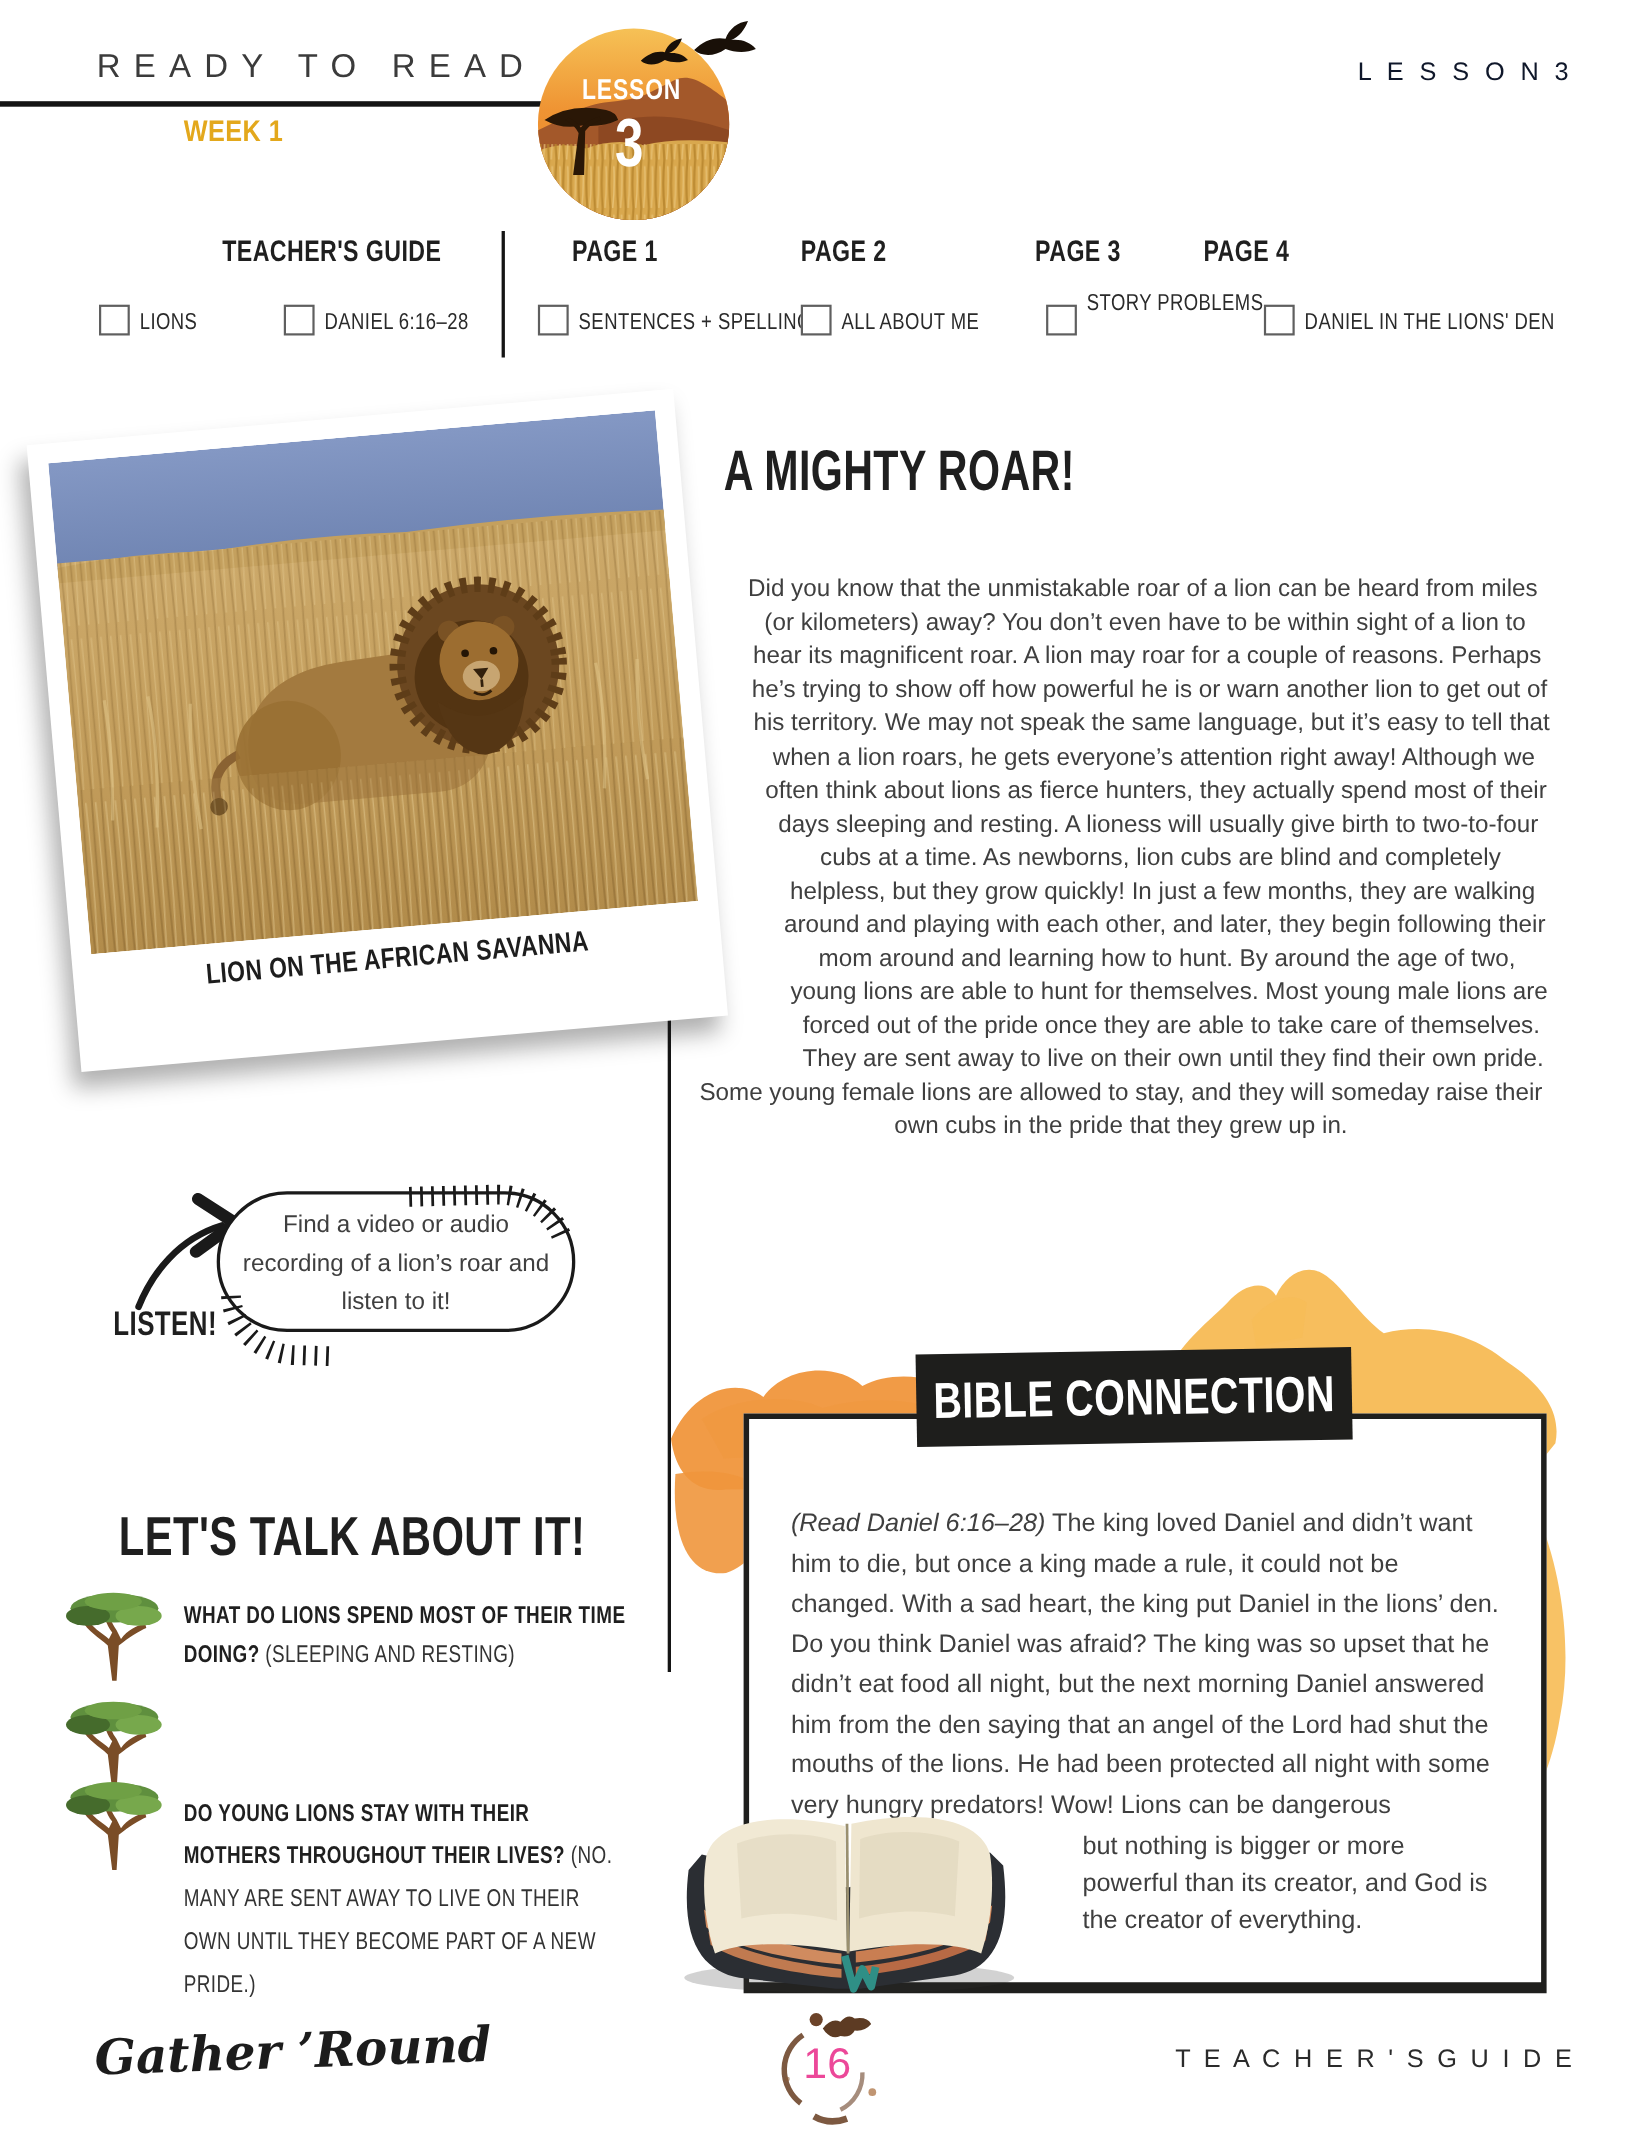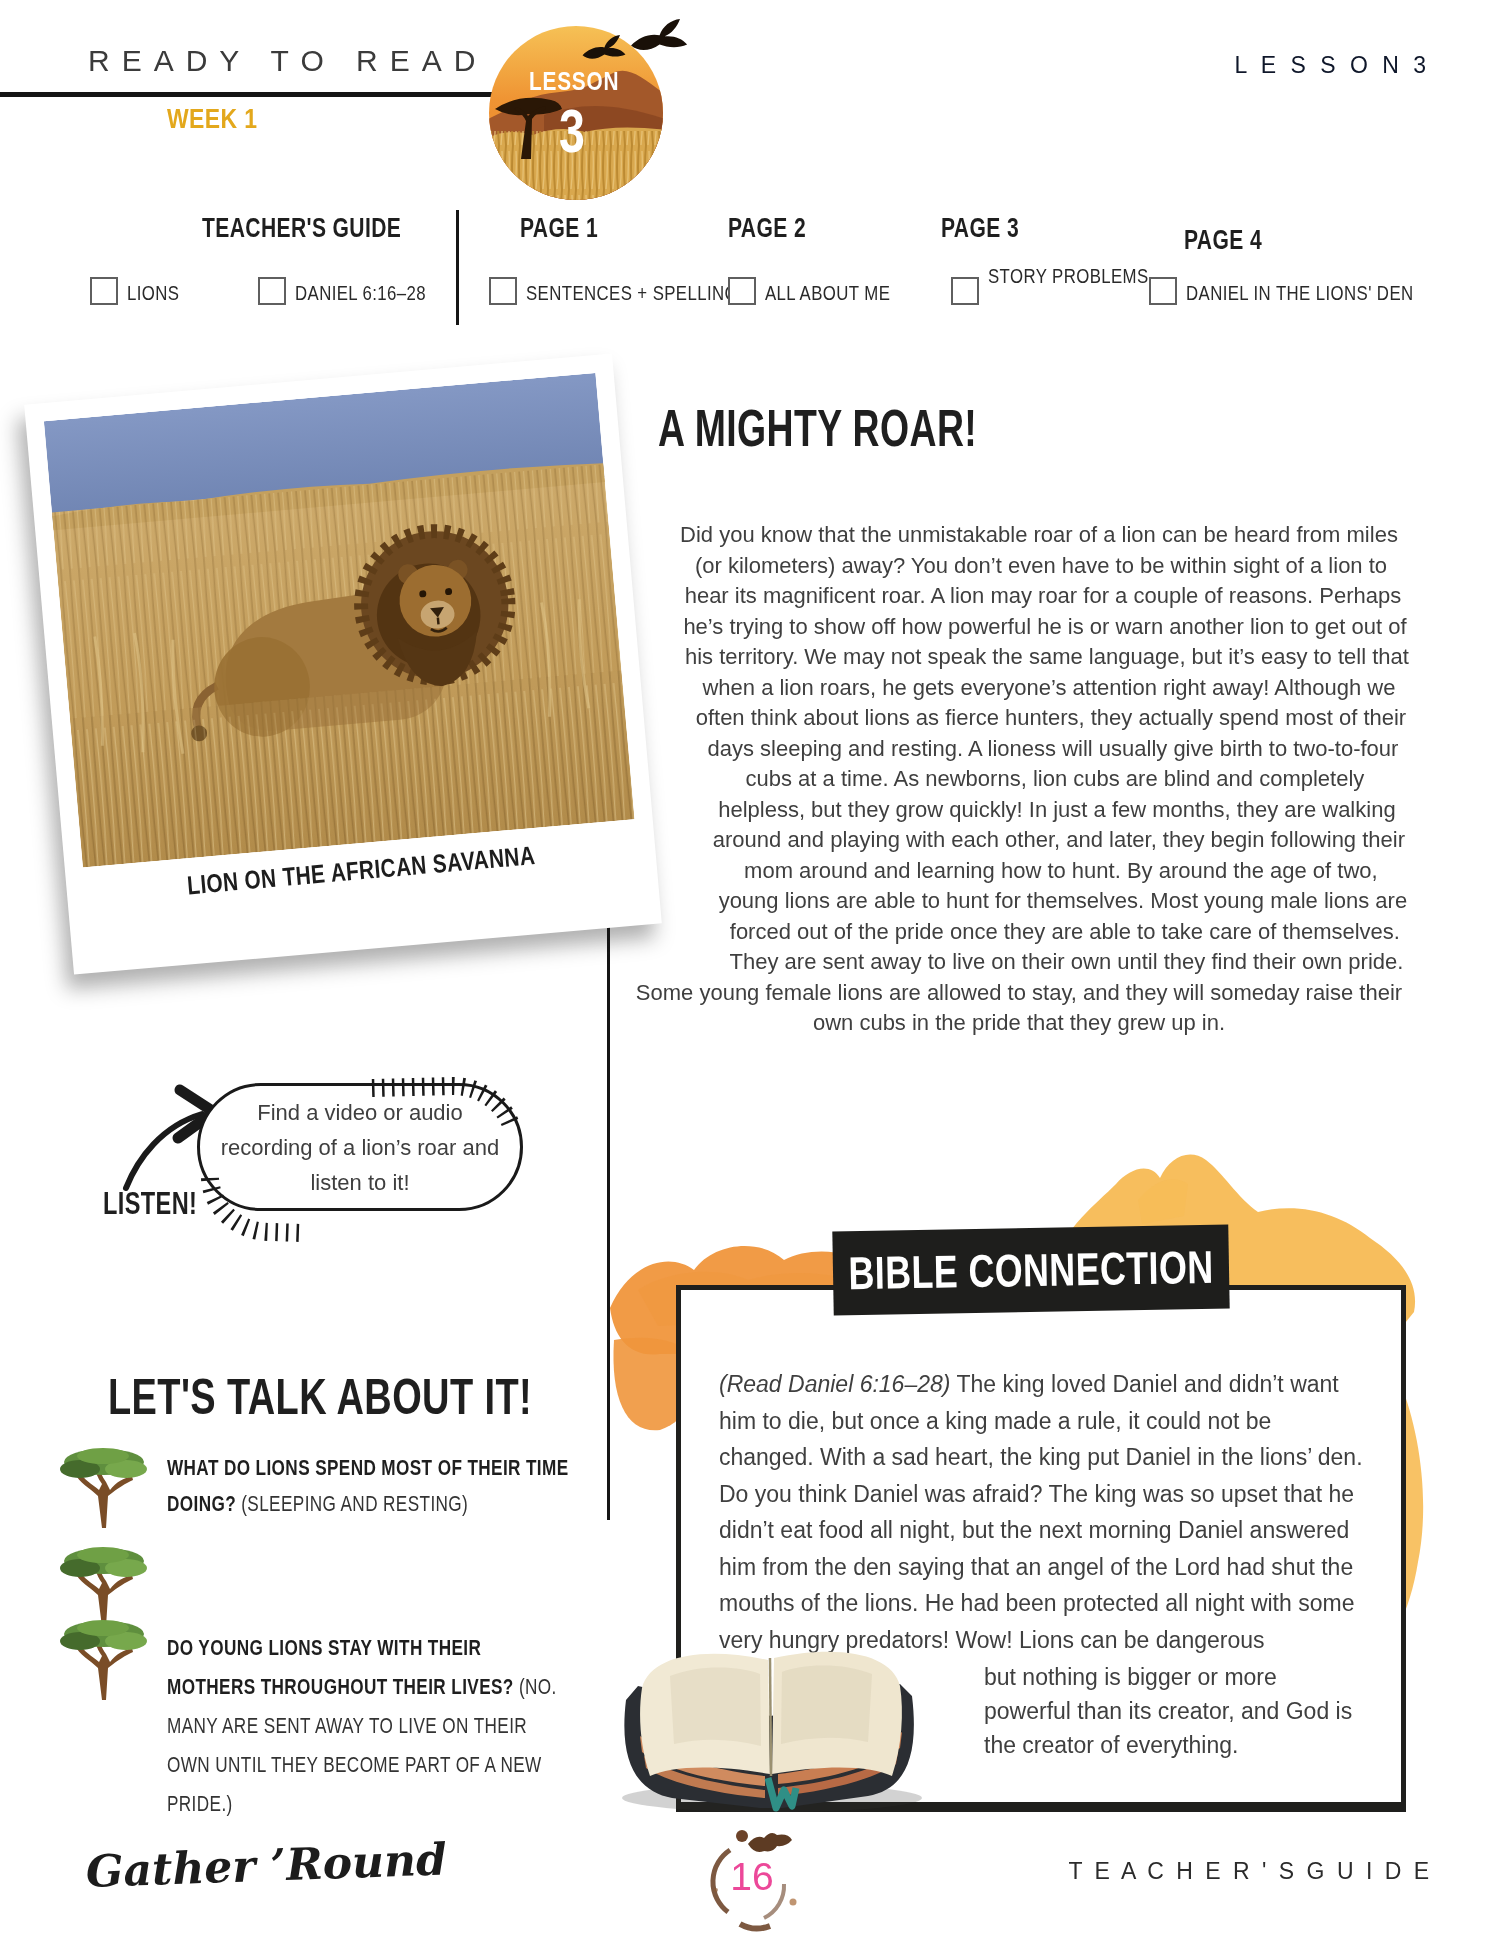--- a/index.html
+++ b/index.html
@@ -76,21 +76,21 @@
     </div>
     <div class="abs" style="left:40px;top:82px;width:94px;text-align:center;">
       <span class="cond" style="font-size:62px;transform:scaleX(.75);color:#fff;">3</span>
     </div>
   </div>
 
   <div class="abs" style="left:202px;top:213px;"><span class="cond" style="font-size:27px;transform:scaleX(.78);">TEACHER'S GUIDE</span></div>
   <div class="abs" style="left:520px;top:213px;"><span class="cond" style="font-size:27px;transform:scaleX(.78);">PAGE 1</span></div>
   <div class="abs" style="left:728px;top:213px;"><span class="cond" style="font-size:27px;transform:scaleX(.78);">PAGE 2</span></div>
   <div class="abs" style="left:941px;top:213px;"><span class="cond" style="font-size:27px;transform:scaleX(.78);">PAGE 3</span></div>
-  <div class="abs" style="left:1184px;top:213px;margin-top:12px;"><span class="cond" style="font-size:27px;transform:scaleX(.78);">PAGE 4</span></div>
+  <div class="abs" style="left:1094px;top:213px;"><span class="cond" style="font-size:27px;transform:scaleX(.78);">PAGE 4</span></div>
 
   <div class="abs vline" style="left:456px;top:210px;height:115px;"></div>
 
   <div class="abs checkbox" style="left:90px;top:277px;"></div>
   <div class="abs" style="left:127px;top:281px;"><span class="cond chk-label" style="transform:scaleX(.8);">LIONS</span></div>
 
   <div class="abs checkbox" style="left:258px;top:277px;"></div>
   <div class="abs" style="left:295px;top:281px;"><span class="cond chk-label" style="transform:scaleX(.8);">DANIEL 6:16–28</span></div>
 
   <div class="abs checkbox" style="left:489px;top:277px;"></div>

